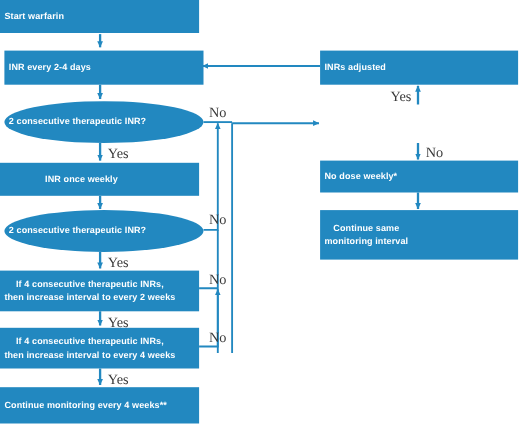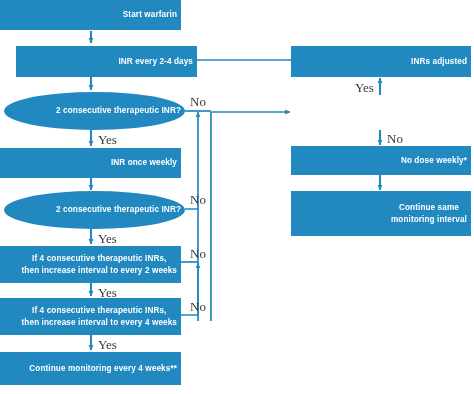--- a/index.html
+++ b/index.html
@@ -13,21 +13,21 @@
     height: 394px;
     background: #ffffff;
     font-family: "Liberation Sans", sans-serif;
     overflow: hidden;
   }
   .node {
     position: absolute;
     box-sizing: border-box;
     display: flex;
     align-items: center;
-    justify-content: flex-end;
+    justify-content: flex-start;
     text-align: center;
     color: #ffffff;
     font-weight: bold;
     font-size: 8.2px;
     line-height: 1.35;
     letter-spacing: 0.1px;
     padding: 0 4px;
   }
   .node.process {
     background: #2288c0;
@@ -103,21 +103,21 @@
 
     <line x1="380" y1="175" x2="380" y2="190" stroke="#2288c0" stroke-width="2.1" marker-end="url(#arrow)"></line>
 
     <path d="M291,60 L184,60" fill="none" stroke="#2288c0" stroke-width="1.7" marker-end="url(#arrow)"></path>
   </svg>
 
   <div class="node process" style="left:0px; top:0px; width:181px; height:30px;">
     <span class="node-text">Start warfarin</span>
   </div>
 
-  <div class="node process" style="left:16px; top:46px; width:181px; height:31px;">
+  <div class="node process" style="left:4px; top:46px; width:181px; height:31px;">
     <span class="node-text">INR every 2-4 days</span>
   </div>
 
   <div class="node decision" style="left:4px; top:92px; width:181px; height:38px;">
     <span class="node-text">2 consecutive therapeutic INR?</span>
   </div>
 
   <div class="node process" style="left:0px; top:148px; width:181px; height:30px;padding-left:41px;">
     <span class="node-text">INR once weekly</span>
   </div>

